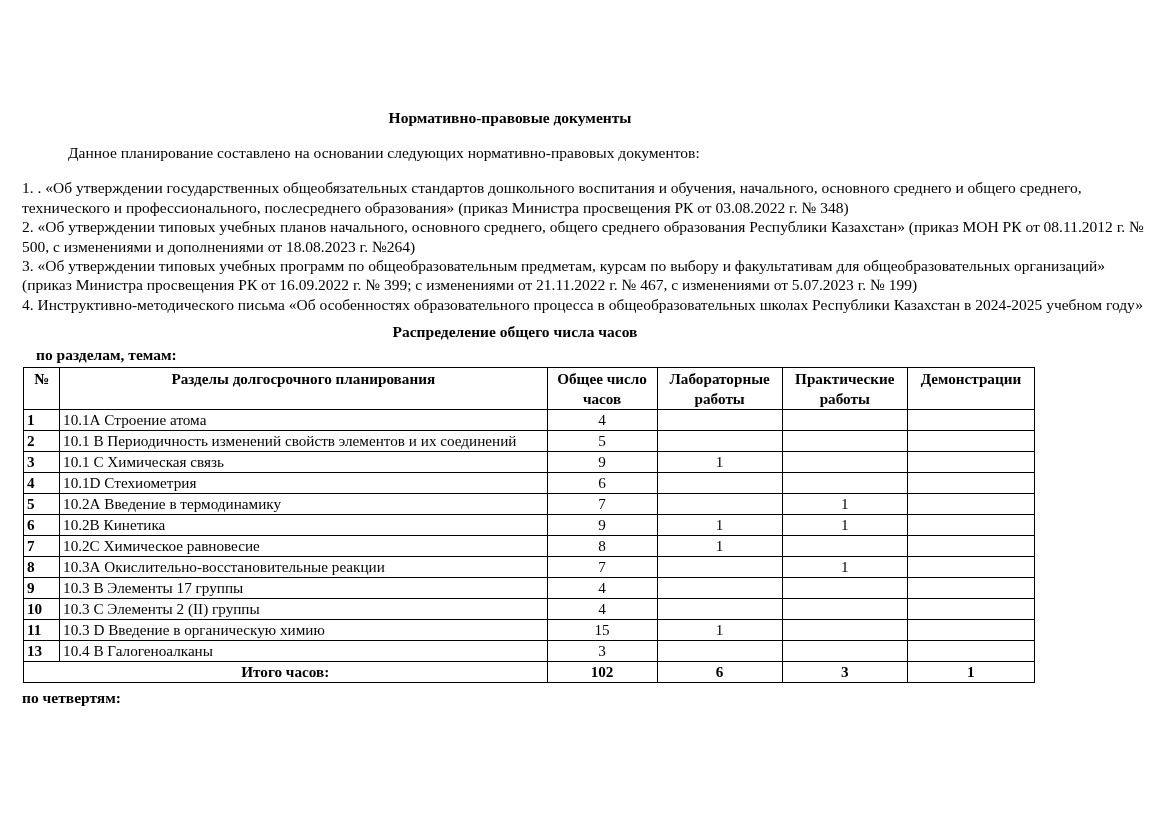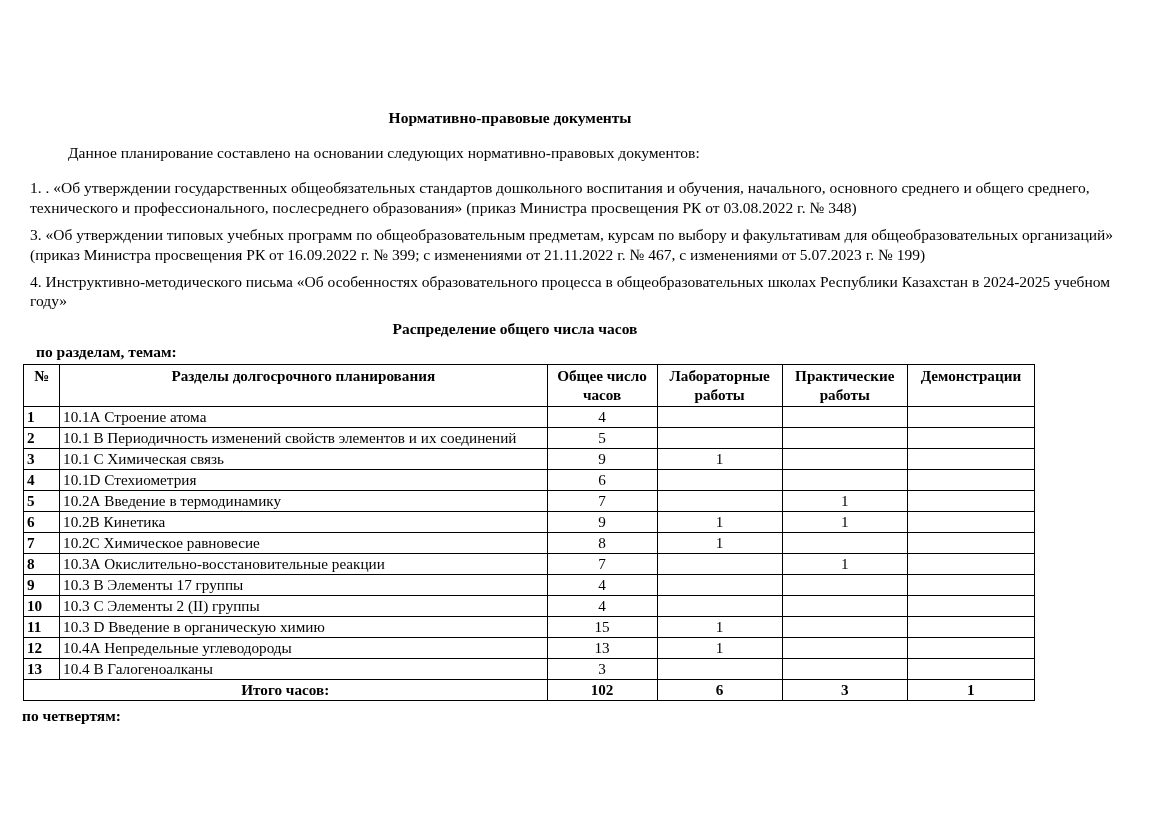--- a/index.html
+++ b/index.html
@@ -37,21 +37,21 @@
     font-size: 15.5px;
     line-height: 19.4px;
     margin: 16px;
     text-indent: 30px;
     padding-left: 2px;
   }
 
   .doc-para {
     font-size: 15.5px;
     line-height: 19.4px;
-    margin: 8px;
+    margin: 0;
     padding-left: 2px;
     text-align: left;
   }
 
   .section-title {
     text-align: center;
     font-weight: bold;
     font-size: 15.5px;
     line-height: 19px;
     margin: 8px 0 0 0;
@@ -132,20 +132,21 @@
 </head>
 <body>
 
 <div class="page">
 
   <div class="doc-title">Нормативно-правовые документы</div>
 
   <p class="intro-line">Данное планирование составлено на основании следующих нормативно-правовых документов:</p>
 
   <p class="doc-para">1. . «Об утверждении государственных общеобязательных стандартов дошкольного воспитания и обучения, начального, основного среднего и общего среднего, технического и профессионального, послесреднего образования» (приказ Министра просвещения РК от 03.08.2022 г. № 348)</p>
+  <p class="doc-para">2. «Об утверждении типовых учебных планов начального, основного среднего, общего среднего образования Республики Казахстан» (приказ МОН РК от 08.11.2012 г. № 500, с изменениями и дополнениями от 18.08.2023 г. №264)</p>
   <p class="doc-para">3. «Об утверждении типовых учебных программ по общеобразовательным предметам, курсам по выбору и факультативам для общеобразовательных организаций» (приказ Министра просвещения РК от 16.09.2022 г. № 399; с изменениями от 21.11.2022 г. № 467, с изменениями от 5.07.2023 г. № 199)</p>
   <p class="doc-para">4. Инструктивно-методического письма «Об особенностях образовательного процесса в общеобразовательных школах Республики Казахстан в 2024-2025 учебном году»</p>
 
   <div class="section-title">Распределение общего числа часов</div>
 
   <div class="subsection-label">по разделам, темам:</div>
 
   <table class="hours-table">
     <colgroup>
       <col class="col-no">
@@ -248,28 +249,20 @@
       </tr>
       <tr>
         <td class="cell-no">11</td>
         <td class="cell-section">10.3 D Введение в органическую химию</td>
         <td class="cell-num">15</td>
         <td class="cell-num">1</td>
         <td class="cell-num"></td>
         <td class="cell-num"></td>
       </tr>
       <tr>
-        <td class="cell-no">12</td>
-        <td class="cell-section">10.4А Непредельные углеводороды</td>
-        <td class="cell-num">13</td>
-        <td class="cell-num">1</td>
-        <td class="cell-num"></td>
-        <td class="cell-num"></td>
-      </tr>
-      <tr>
         <td class="cell-no">13</td>
         <td class="cell-section">10.4 В Галогеноалканы</td>
         <td class="cell-num">3</td>
         <td class="cell-num"></td>
         <td class="cell-num"></td>
         <td class="cell-num"></td>
       </tr>
       <tr class="total-row">
         <td class="total-label" colspan="2">Итого часов:</td>
         <td>102</td>

